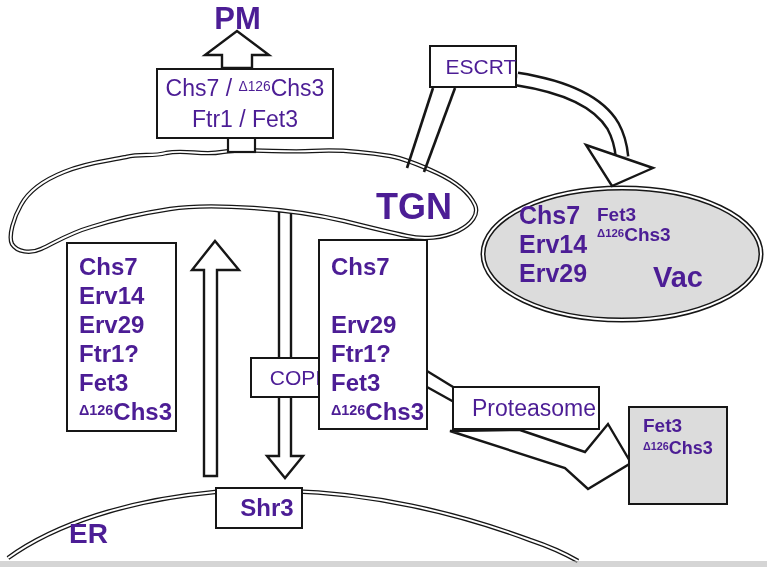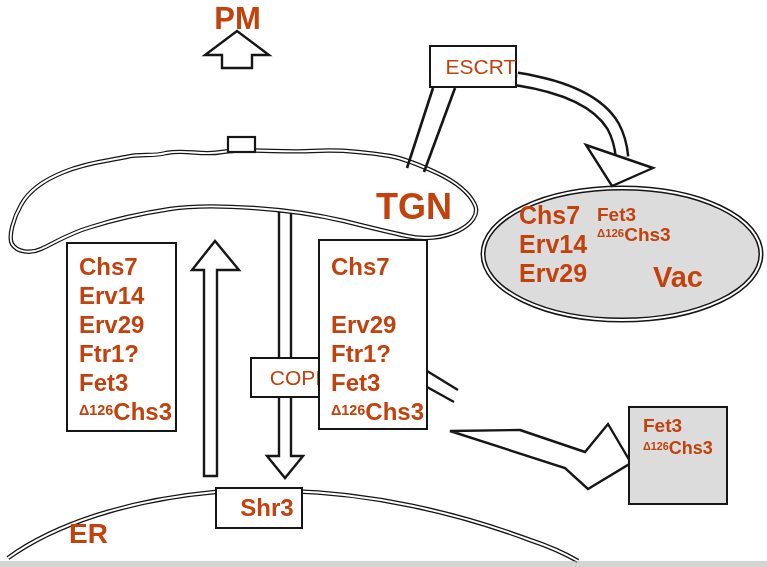--- a/index.html
+++ b/index.html
@@ -1,17 +1,17 @@
 <!DOCTYPE html>
 <html><head>
 <meta charset="utf-8">
 <style>
   html,body{margin:0;padding:0;background:#fff;}
   #stage{position:relative;width:767px;height:567px;background:#fff;overflow:hidden;
-         font-family:"Liberation Sans",sans-serif;color:#c2410c;}
+         font-family:"Liberation Sans",sans-serif;color:#4c1d95;}
   #diagram-svg{position:absolute;left:0;top:0;}
   .abs{position:absolute;box-sizing:border-box;}
   .box{background:#fff;border:2.5px solid #161616;display:flex;align-items:center;
        justify-content:center;text-align:center;}
   .plain{font-weight:400;font-size:21px;padding-left:16px;}
   .blabel{font-weight:700;}
   .pbox{background:#fff;border:2.5px solid #161616;font-weight:700;font-size:24px;
         line-height:29px;padding:8px 0 0 11px;text-align:left;}
   .pbox div{height:29px;}
   sup.delta{font-size:0.60em;font-weight:inherit;line-height:0;vertical-align:0.38em;letter-spacing:0;}
@@ -64,20 +64,24 @@
       <line x1="427" y1="387" x2="454" y2="402"></line>
     </g>
 
     <polygon points="520,430 585,452 608,424 631,463 588,489 565,468 450,431" fill="#ffffff" stroke="#161616" stroke-width="2.4" stroke-linejoin="miter"></polygon>
 
     <rect x="0" y="561" width="767" height="6" fill="#b9b9b9" opacity="0.6"></rect>
   </svg>
 
   <div class="abs freelabel" style="left:205px;top:1px;width:65px;font-size:31px;text-align:center;">PM</div>
 
+  <div class="abs box" style="left:156px;top:68px;width:178px;height:71px;flex-direction:column;font-size:23px;line-height:31px;">
+    <div><span>Chs7 / </span><sup class="delta">Δ126</sup><span>Chs3</span></div>
+    <div>Ftr1 / Fet3</div>
+  </div>
 
   <div class="abs box plain" style="left:429px;top:45px;width:88px;height:43px;">ESCRT</div>
 
   <div class="abs freelabel" style="left:376px;top:186px;font-size:36px;">TGN</div>
 
   <div class="abs freelabel" style="left:519px;top:201px;font-size:25px;line-height:29px;">
     <div>Chs7</div>
     <div>Erv14</div>
     <div>Erv29</div>
   </div>
@@ -99,20 +103,21 @@
 
   <div class="abs pbox" style="left:318px;top:239px;width:110px;height:191px;padding-top:11px;">
     <div>Chs7</div>
     <div></div>
     <div>Erv29</div>
     <div>Ftr1?</div>
     <div>Fet3</div>
     <div><sup class="delta">Δ126</sup><span>Chs3</span></div>
   </div>
 
+  <div class="abs box plain" style="left:452px;top:386px;width:148px;height:44px;font-size:23px;">Proteasome</div>
 
   <div class="abs graybox" style="left:628px;top:406px;width:100px;height:99px;border:2.5px solid #161616;box-sizing:border-box;padding:7px 0 0 13px;font-weight:700;text-align:left;">
     <div style="font-size:19px;line-height:21px;">Fet3</div>
     <div style="font-size:18px;line-height:24px;"><sup class="delta">Δ126</sup><span>Chs3</span></div>
   </div>
 
   <div class="abs box blabel" style="left:215px;top:487px;width:88px;height:42px;font-size:24px;padding-left:16px;">Shr3</div>
 
   <div class="abs freelabel" style="left:69px;top:518px;font-size:28px;">ER</div>
 

